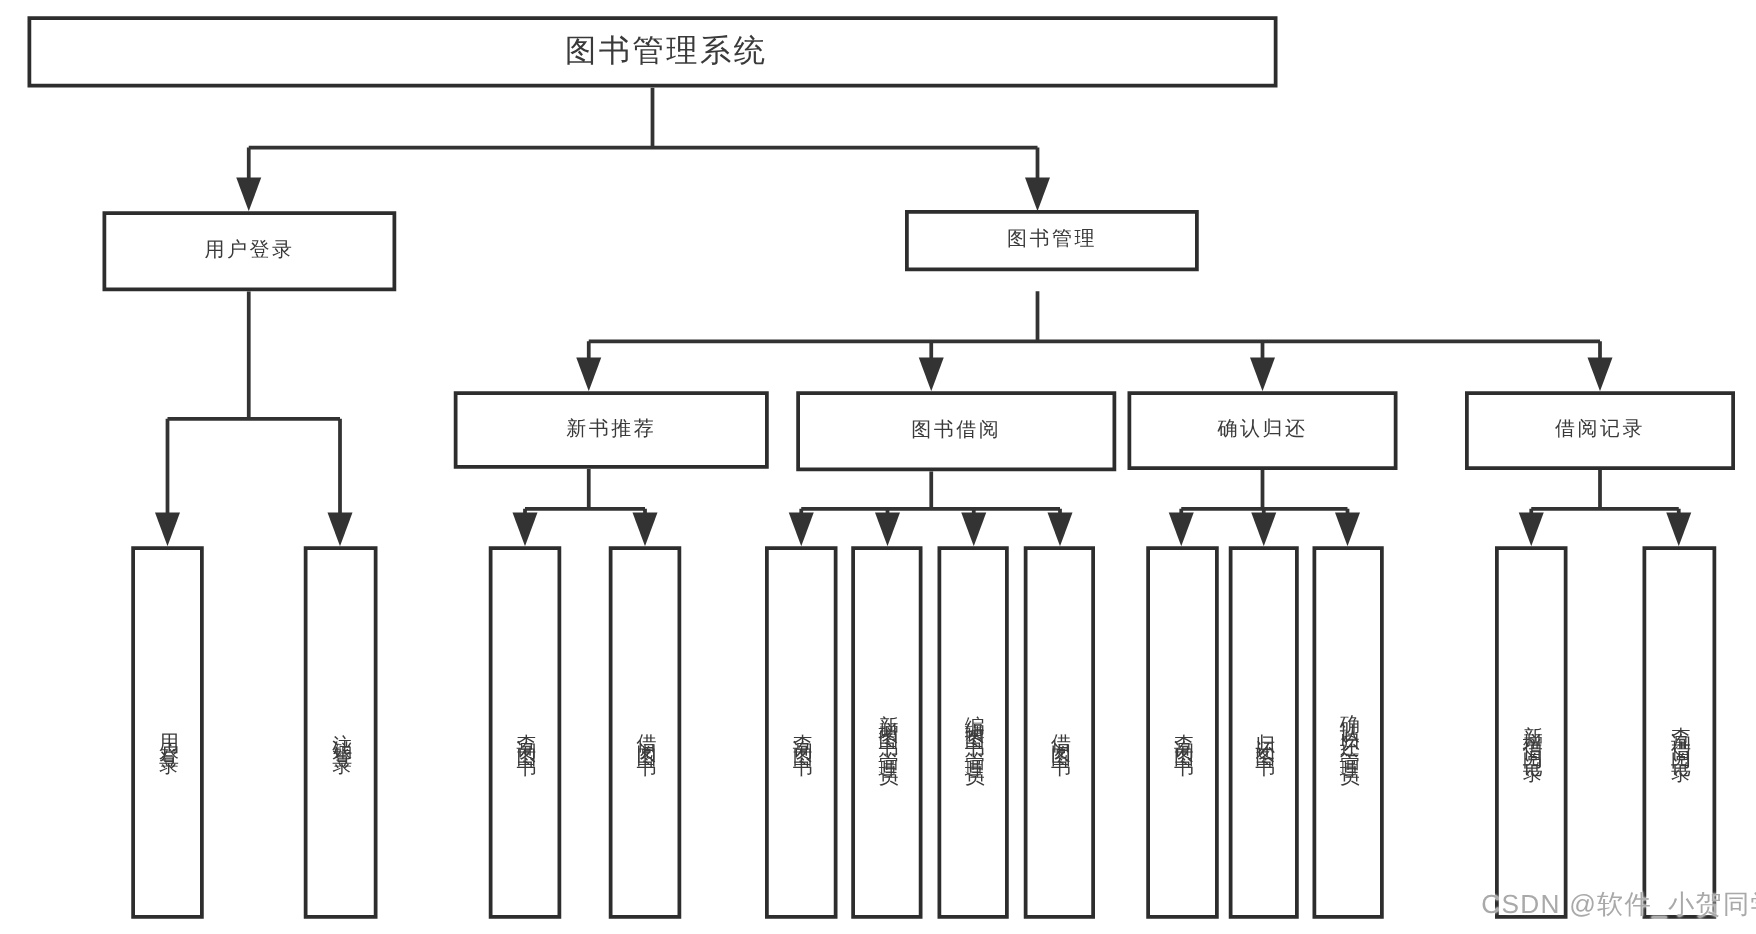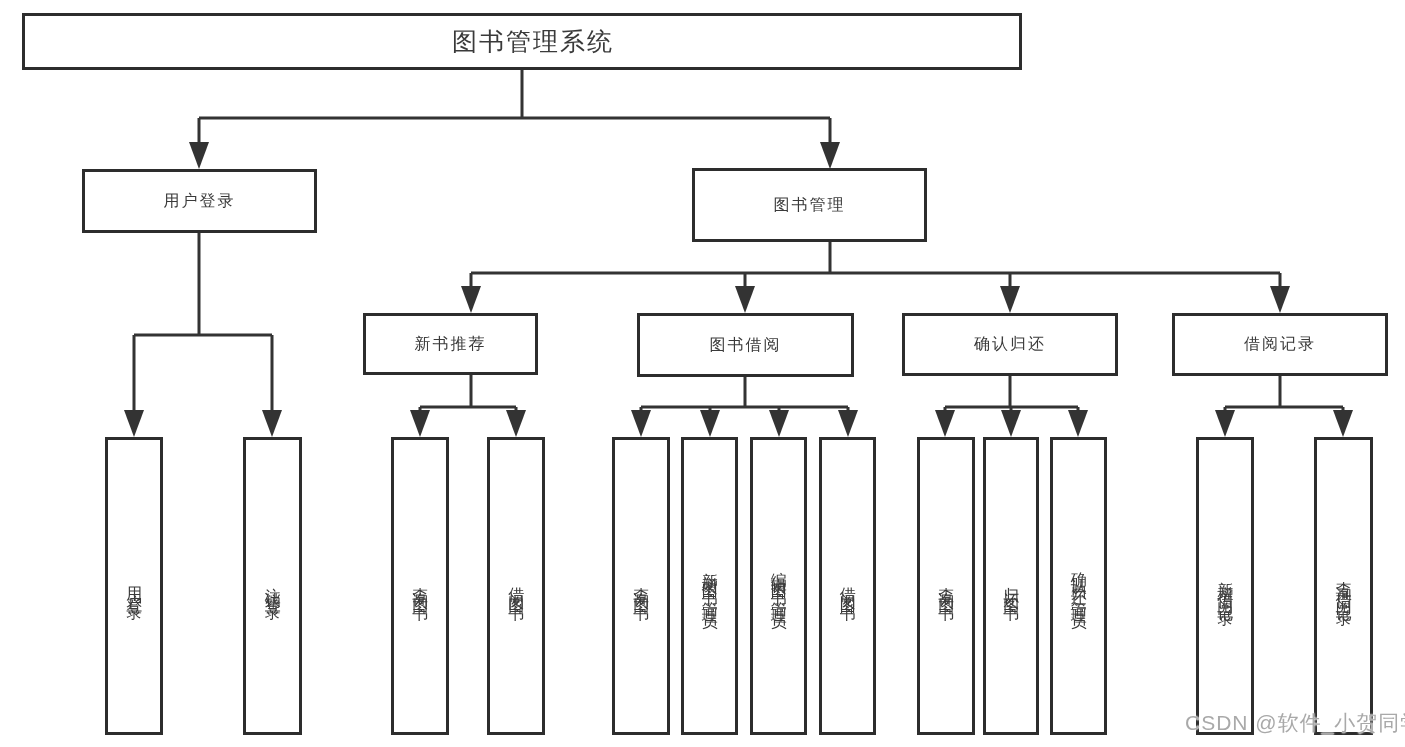--- a/index.html
+++ b/index.html
@@ -88,28 +88,28 @@
     </g>
   </svg>
 
   <div class="box h title-box" style="left:22px; top:13px; width:1000px; height:57px">
     <span>图书管理系统</span>
   </div>
 
   <div class="box h" style="left:82px; top:169px; width:235px; height:64px">
     <span>用户登录</span>
   </div>
-  <div class="box h" style="left:692px; top:168px; width:235px; height:74px">
+  <div class="box h" style="left:724px; top:168px; width:235px; height:49px">
     <span>图书管理</span>
   </div>
 
-  <div class="box h" style="left:363px; top:313px; width:175px; height:62px">
+  <div class="box h" style="left:363px; top:313px; width:252px; height:62px">
     <span>新书推荐</span>
   </div>
-  <div class="box h" style="left:637px; top:313px; width:217px; height:64px">
+  <div class="box h" style="left:637px; top:313px; width:256px; height:64px">
     <span>图书借阅</span>
   </div>
   <div class="box h" style="left:902px; top:313px; width:216px; height:63px">
     <span>确认归还</span>
   </div>
   <div class="box h" style="left:1172px; top:313px; width:216px; height:63px">
     <span>借阅记录</span>
   </div>
 
   <div class="box v" style="left:105px; top:437px; width:58px; height:298px">

